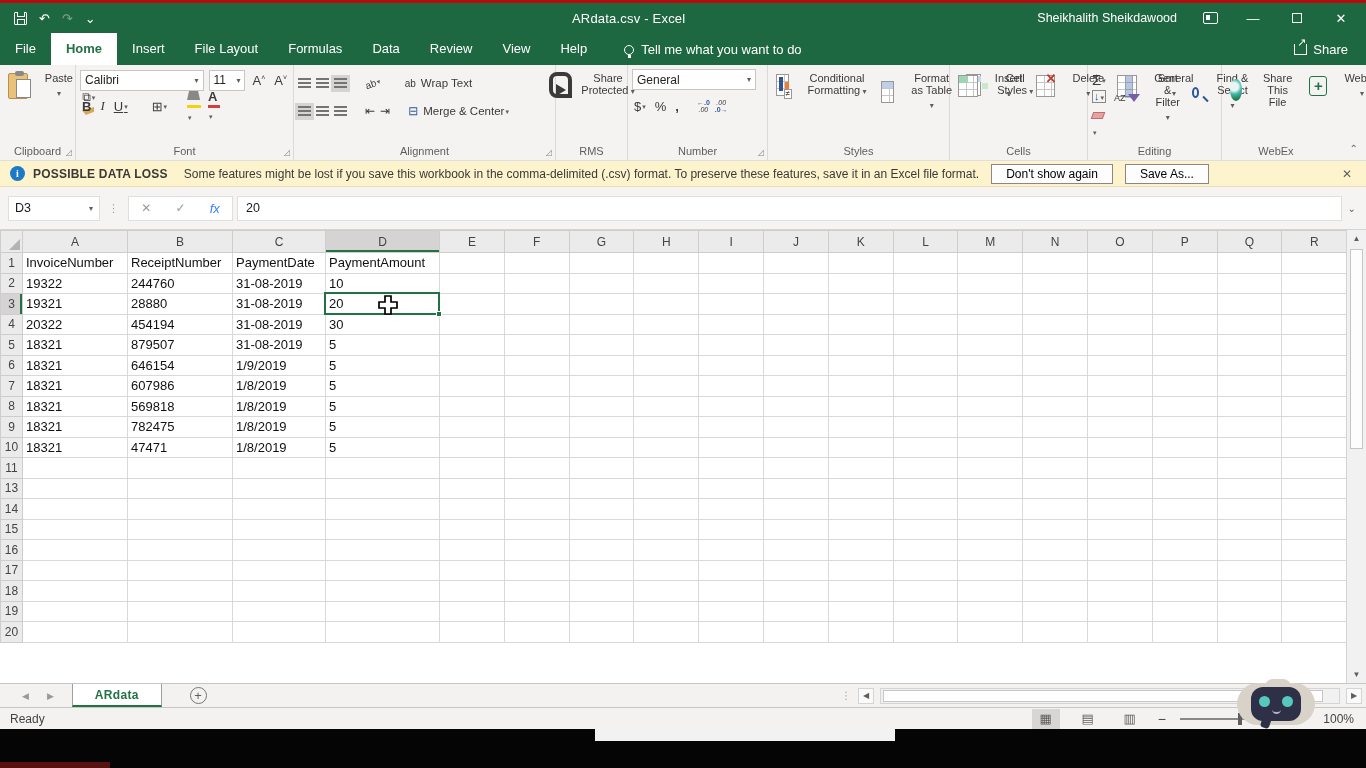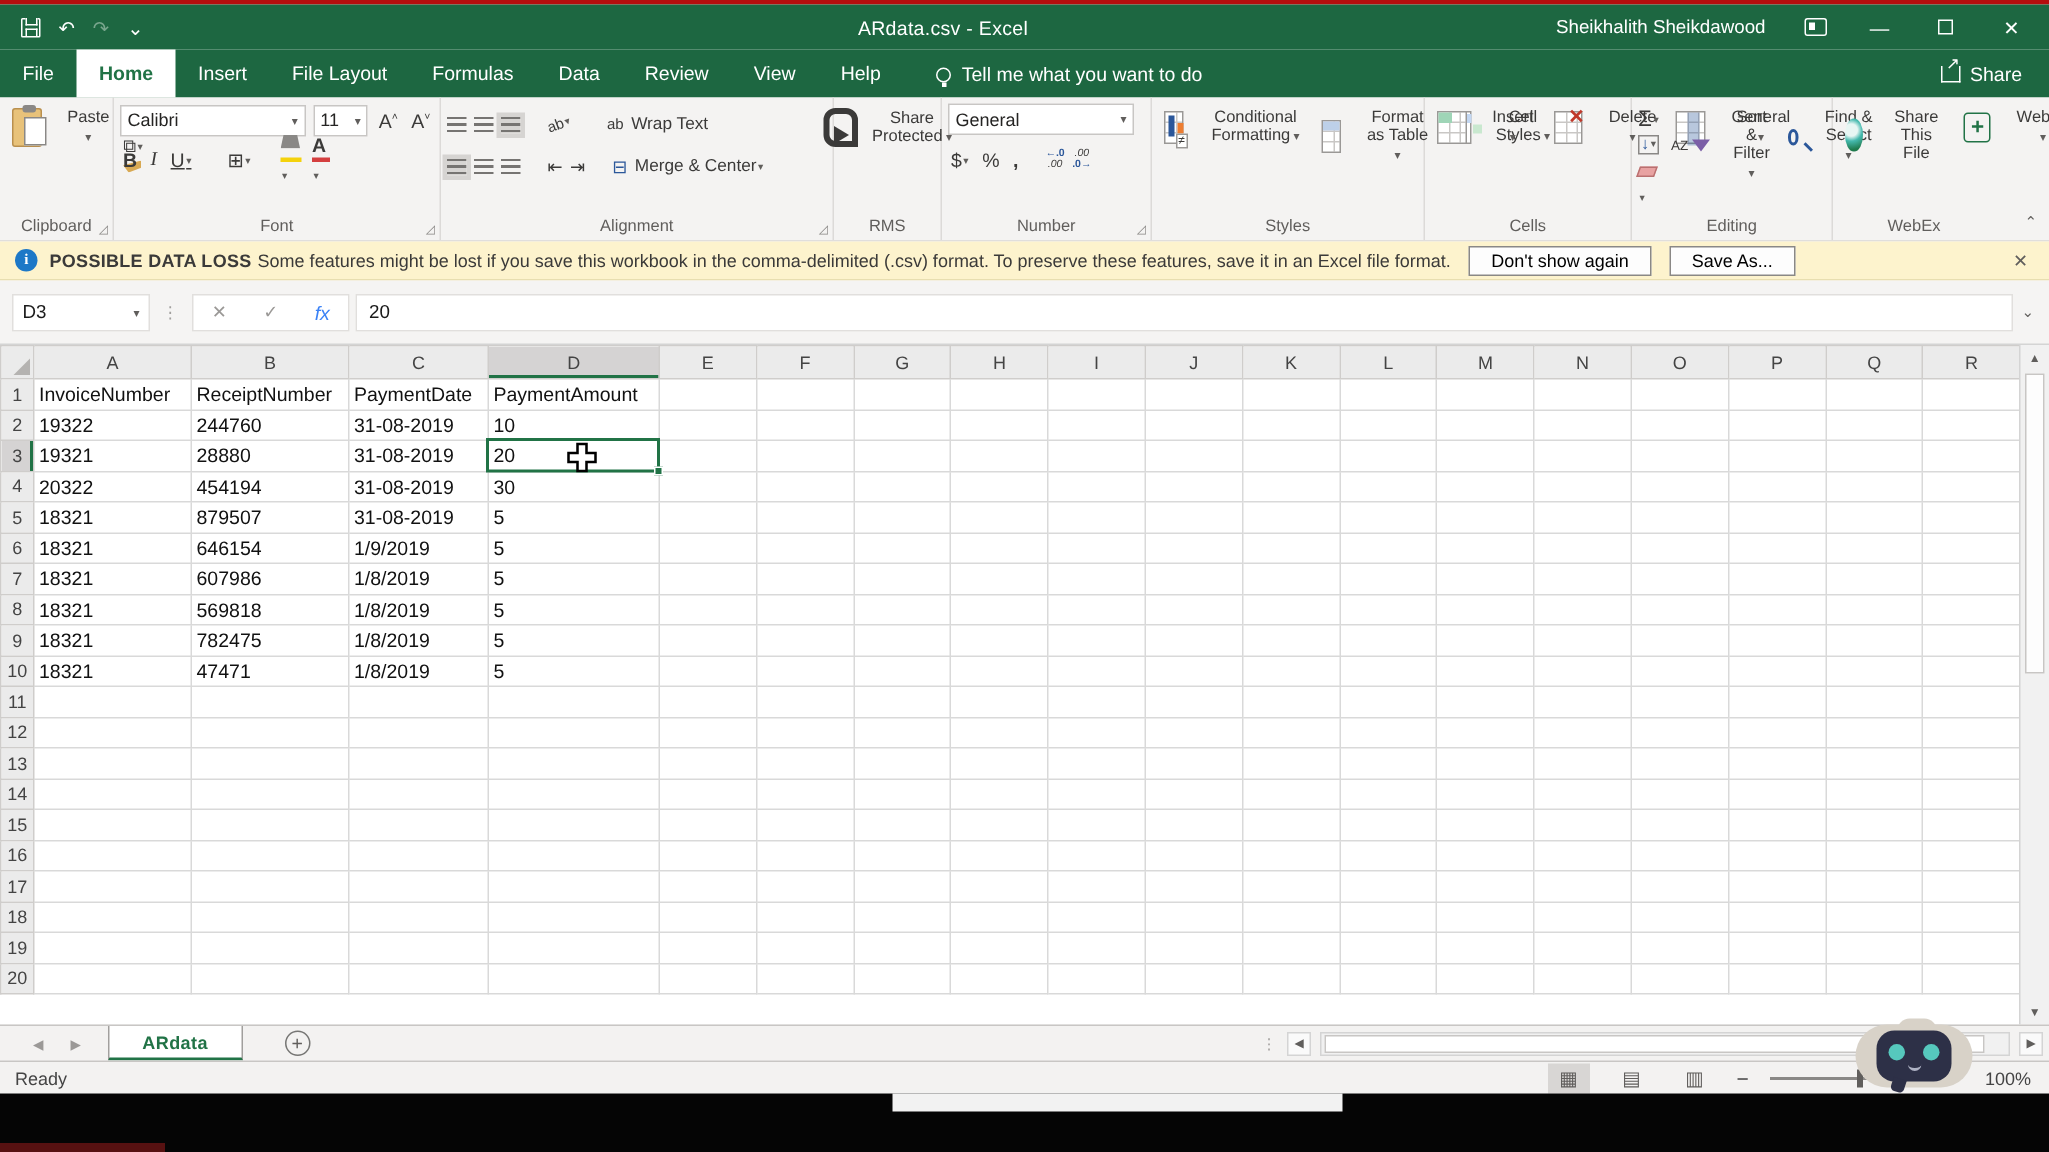--- a/index.html
+++ b/index.html
@@ -103,21 +103,21 @@
   .dec2 b { color:#2b579a; }
   .fillic { font-size:11px; color:#2b579a; border:1px solid #8a8886; width:14px; height:13px; line-height:11px; text-align:center; }
   .bucket { display:inline-block; width:13px; height:9px; background:#8a8886; clip-path:polygon(15% 0,85% 0,100% 100%,0 100%); }
   .ubar-y { display:block; width:14px; height:3px; background:#f4d20c; margin-top:1px; }
   .ubar-r { display:block; width:12px; height:3px; background:#d43f3f; margin-top:1px; }
   .collapse-chev { position:absolute; right:8px; bottom:6px; color:#605e5c; font-size:10px; }
 
   
   .info-ic { width:15px; height:15px; border-radius:50%; background:#1d78c7; color:#fff; font-weight:bold;
              font-size:10px; line-height:15px; text-align:center; font-family:"Liberation Serif", serif; margin:0 8px 0 10px; }
-  .msg-title { font-weight:bold; margin-right:4px; letter-spacing:.2px; }
+  .msg-title { font-weight:bold; margin-right:16px; letter-spacing:.2px; }
   .msg-btn { background:#fdfdfd; border:1px solid #8a8886; padding:2px 14px; margin-left:12px; font-size:12px; }
   .msg-close { margin-left:auto; margin-right:14px; color:#605e5c; font-size:12px; }
 
   
   .namebox { width:92px; height:25px; background:#fff; border:1px solid #e1dfdd; margin-left:8px;
              display:flex; align-items:center; font-size:12.5px; padding:0 6px; justify-content:space-between; }
   .fdots { color:#a19f9d; font-size:11px; margin:0 8px; letter-spacing:1px; }
   .fbuttons { width:105px; height:25px; background:#fff; border:1px solid #e1dfdd; display:flex; align-items:center;
               justify-content:space-around; color:#9b9997; font-size:12px; }
   .fx { font-style:italic; font-family:Liberation Sans, sans-serif; color:#3b82f6; font-size:13px; }
@@ -707,41 +707,20 @@
           <td></td>
           <td></td>
           <td></td>
           <td></td>
           <td></td>
           <td></td>
           <td></td>
           <td></td>
         </tr>
         <tr>
-          <td class="rowhdr ">12</td>
-          <td></td>
-          <td></td>
-          <td></td>
-          <td></td>
-          <td></td>
-          <td></td>
-          <td></td>
-          <td></td>
-          <td></td>
-          <td></td>
-          <td></td>
-          <td></td>
-          <td></td>
-          <td></td>
-          <td></td>
-          <td></td>
-          <td></td>
-          <td></td>
-        </tr>
-        <tr>
           <td class="rowhdr ">13</td>
           <td></td>
           <td></td>
           <td></td>
           <td></td>
           <td></td>
           <td></td>
           <td></td>
           <td></td>
           <td></td>

